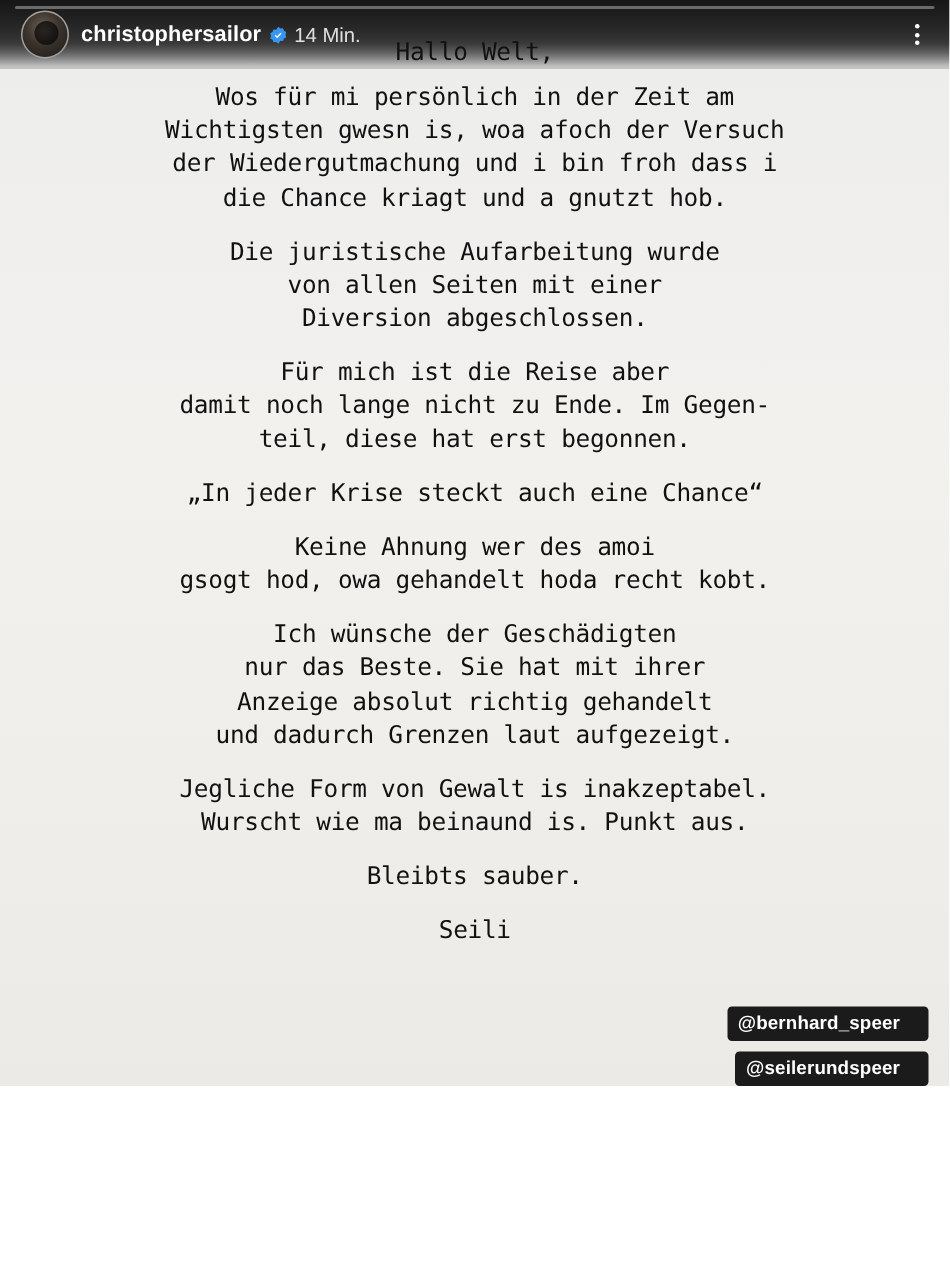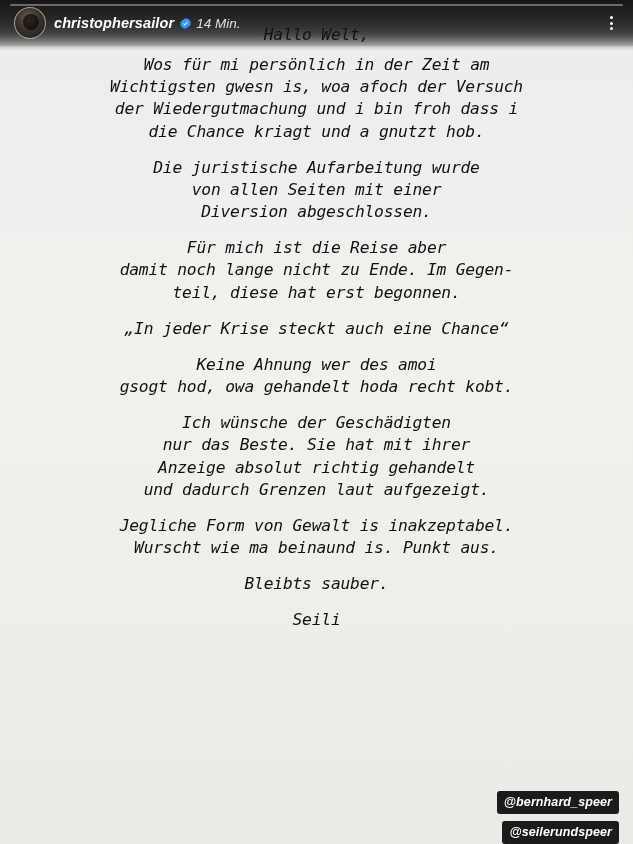--- a/index.html
+++ b/index.html
@@ -9,24 +9,23 @@
   }
   body {
     width: 633px;
     height: 844px;
     font-family: "Liberation Sans", sans-serif;
     overflow: hidden;
   }
   .story {
     position: relative;
     width: 633px;
-    height: 844px;
+    height: 724px;
     background: linear-gradient(180deg, #343434 0%, #3b3b3b 2%, #5e5e5e 4%, #ededec 6%, #f2f1ee 40%, #efeeea 70%, #eceae6 100%);
     overflow: hidden;
-    font-style: italic;
   }
   
   .header-band {
     position: absolute;
     top: 0; left: 0; right: 0;
     height: 46px;
     background: linear-gradient(180deg, rgba(20,20,20,0.92) 0%, rgba(40,40,40,0.80) 55%, rgba(90,90,90,0.25) 100%);
     display: flex;
     align-items: center;
     padding: 0 14px;
@@ -138,21 +137,21 @@
 
   
   .mention {
     position: absolute;
     right: 14px;
     background: #1b1b1b;
     color: #ffffff;
     font-family: "Liberation Sans", sans-serif;
     font-size: 12.5px;
     font-weight: bold;
-    padding: 4px 7px 5px 7px;
+    padding: 4px 19px 5px 7px;
     border-radius: 3px;
     letter-spacing: 0.1px;
     white-space: nowrap;
   }
   .mention.one { bottom: 30px; }
   .mention.two { bottom: 0; }
 </style>
 </head>
 <body>
 

